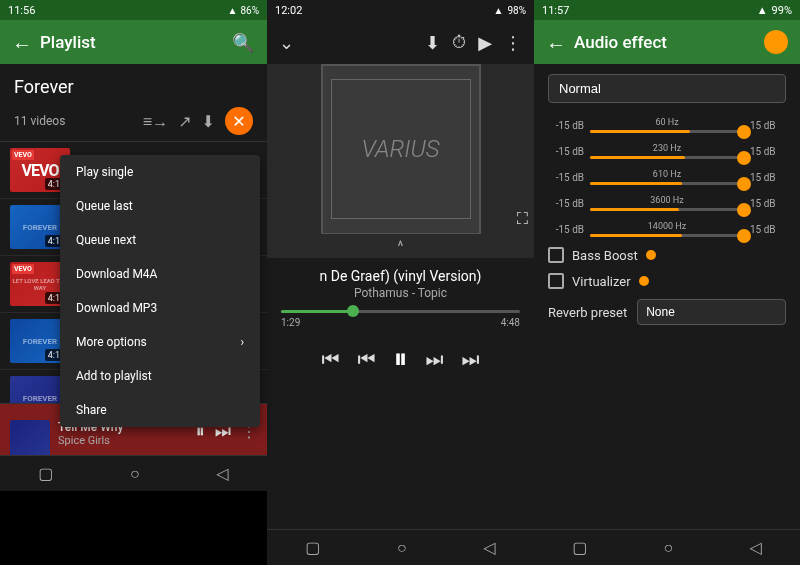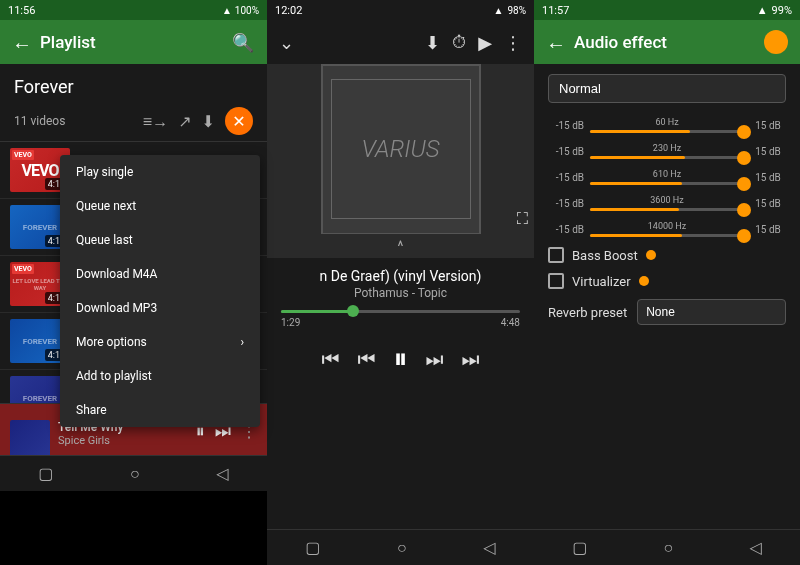--- a/index.html
+++ b/index.html
@@ -444,21 +444,21 @@
       cursor: pointer;
     }
 
     .eq-band {
       display: flex;
       align-items: center;
       margin-bottom: 10px;
     }
 
     .eq-label-left { color: #aaa; font-size: 10px; width: 36px; text-align: right; margin-right: 6px; }
-    .eq-label-right { color: #aaa; font-size: 10px; width: 36px; text-align: center; margin-left: 6px; }
+    .eq-label-right { color: #aaa; font-size: 10px; width: 36px; text-align: left; margin-left: 6px; }
 
     .eq-slider-wrap {
       flex: 1;
       display: flex;
       flex-direction: column;
       align-items: center;
     }
 
     .eq-freq { color: #aaa; font-size: 9px; margin-bottom: 3px; }
 
@@ -555,21 +555,21 @@
   </style>
 </head>
 <body>
 
 <div class="panel-playlist">
 
   <div class="status-bar">
     <span>11:56</span>
     <div class="status-bar-right">
       <span>▲</span>
-      <span>100%</span>
+      <span>86%</span>
     </div>
   </div>
 
   <div class="header-bar">
     <div class="header-bar-left">
       <span class="back-arrow">←</span>
       <span class="header-title">Playlist</span>
     </div>
     <span class="search-icon-white">🔍</span>
   </div>
@@ -596,22 +596,22 @@
       </div>
       <div class="video-info">
         <div class="video-title">Spice Girls - Holler (Official Music V...</div>
         <div class="video-artist">Spice Girls</div>
       </div>
       <span class="video-more">⋮</span>
     </div>
 
     <div class="context-menu">
       <div class="context-menu-item">Play single</div>
+      <div class="context-menu-item">Queue last</div>
       <div class="context-menu-item">Queue next</div>
-      <div class="context-menu-item">Queue last</div>
       <div class="context-menu-item">Download M4A</div>
       <div class="context-menu-item">Download MP3</div>
       <div class="context-menu-item">More options <span>›</span></div>
       <div class="context-menu-item">Add to playlist</div>
       <div class="context-menu-item">Share</div>
     </div>
 
     <div class="video-item" style="margin-top:0;">
       <div class="video-thumb thumb-forever">
         <span class="face-text">FOREVER</span>

